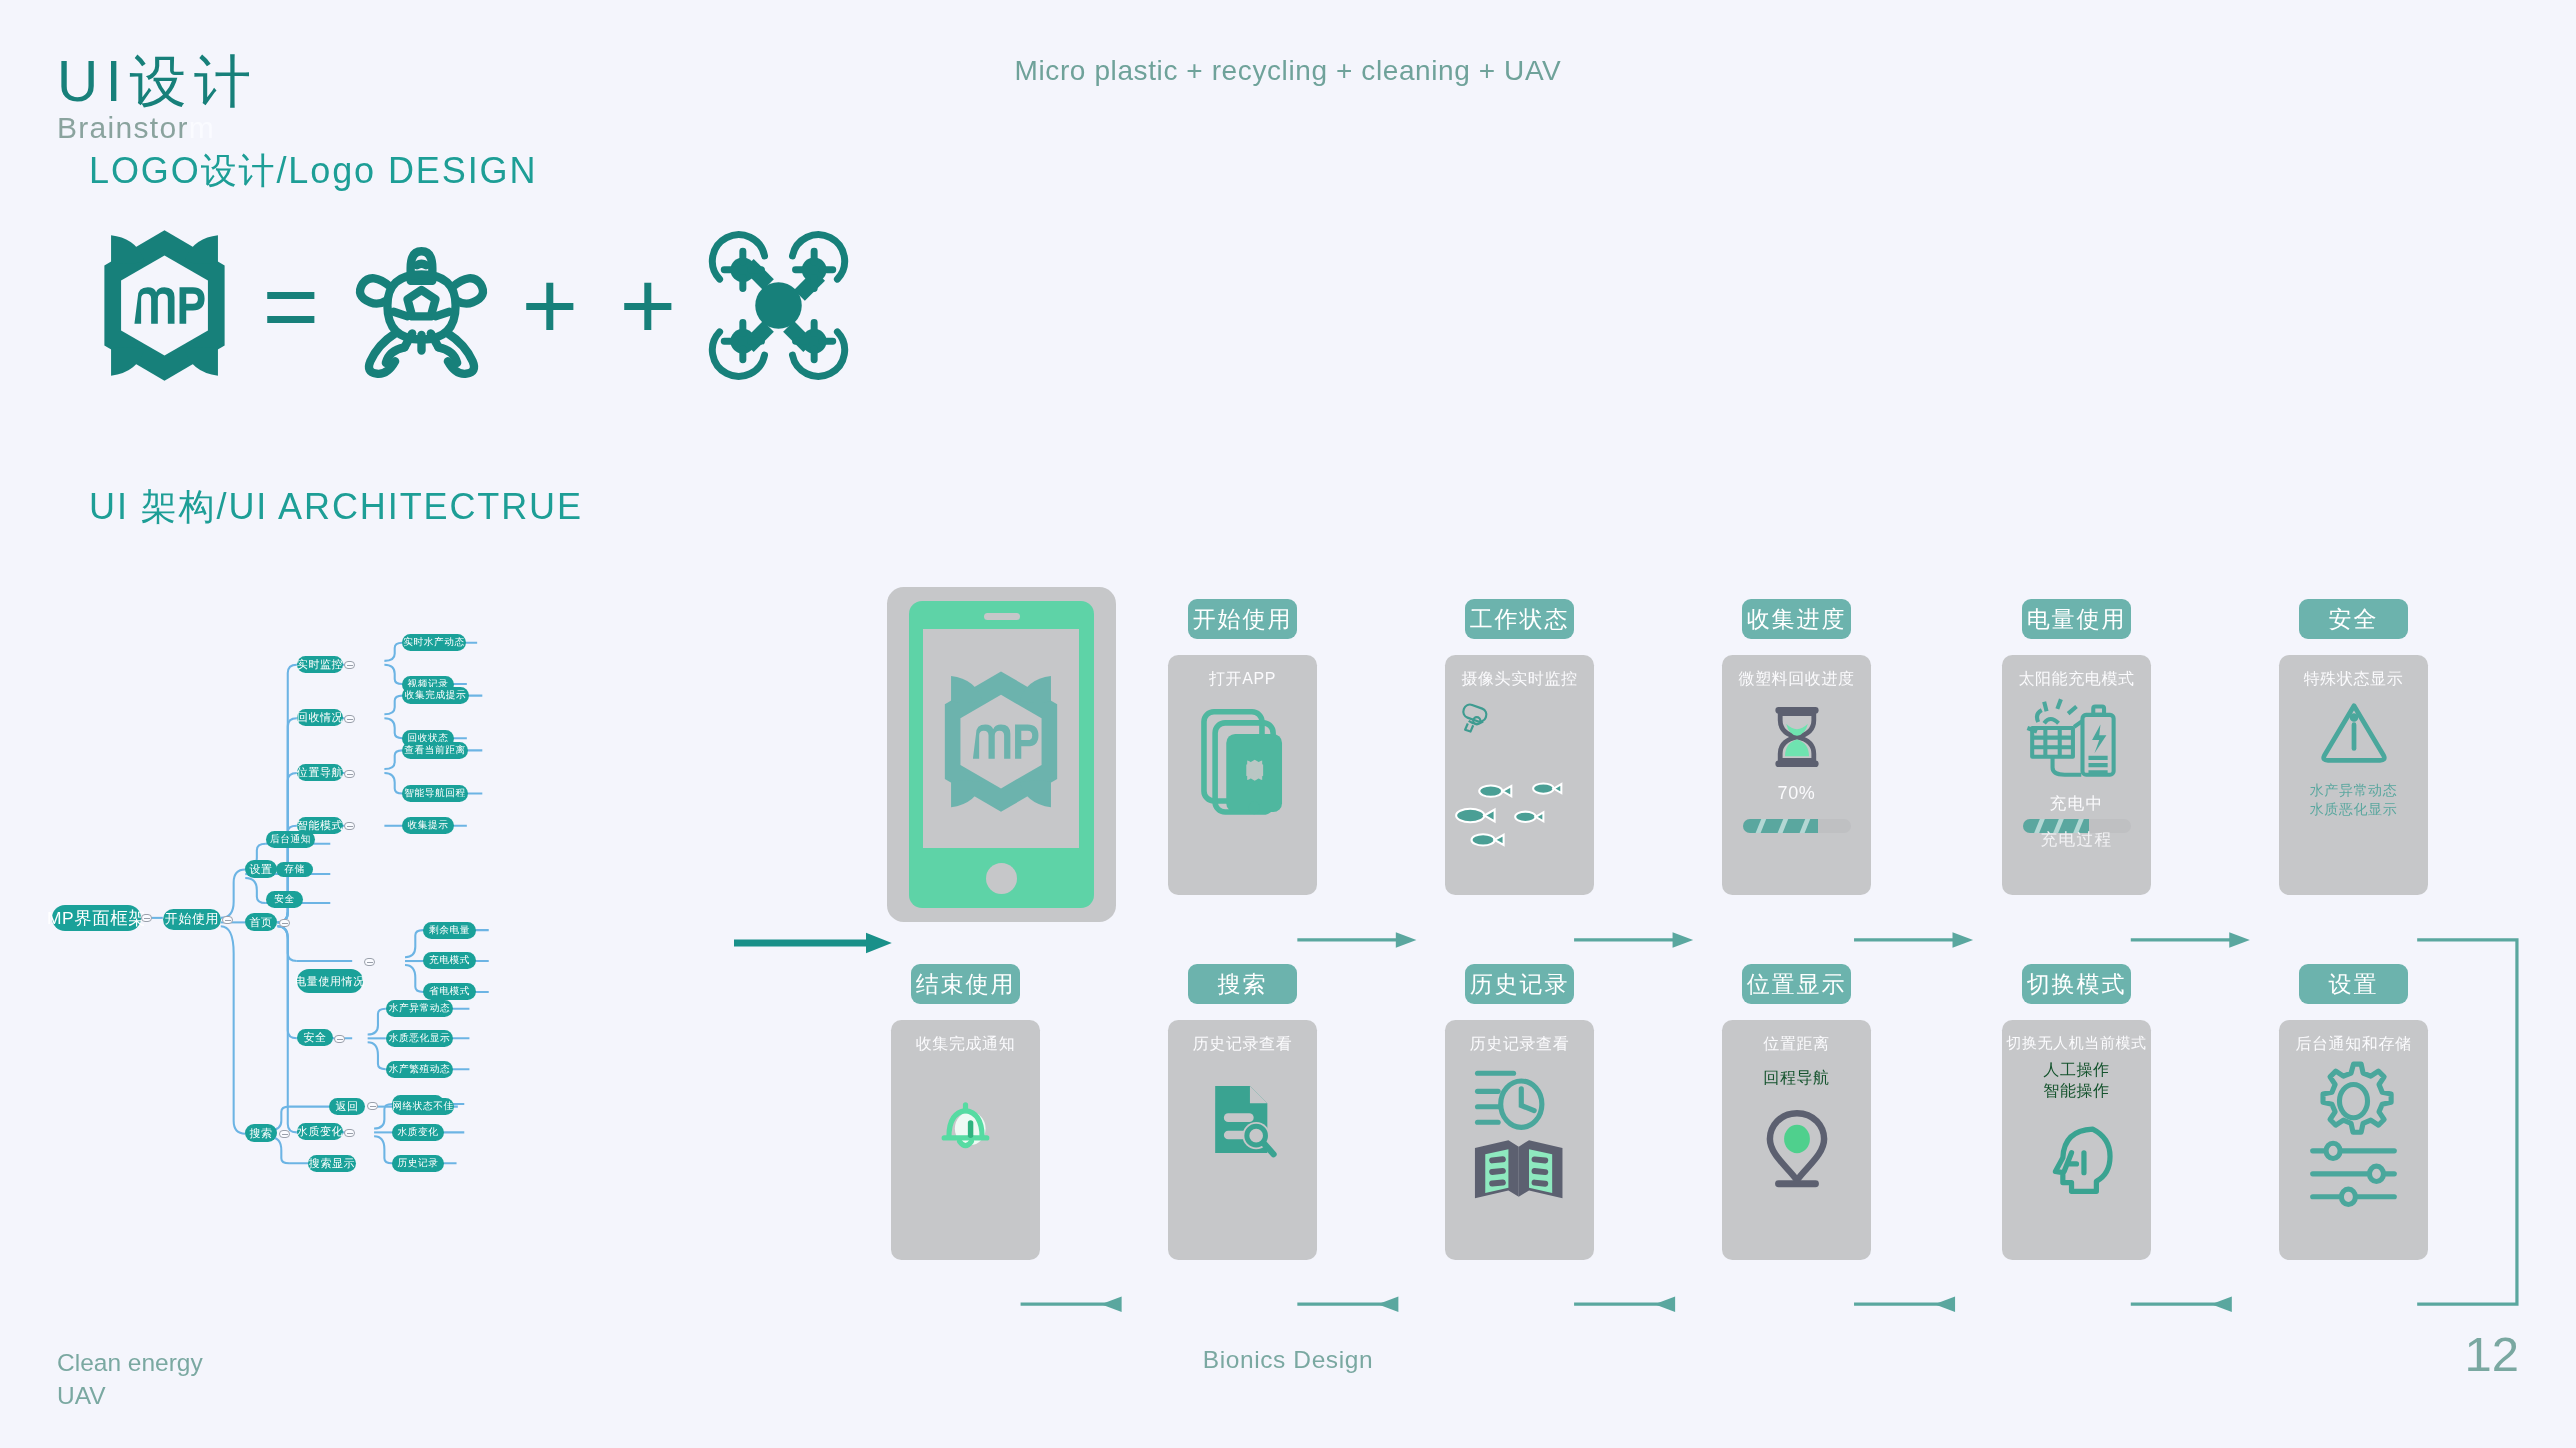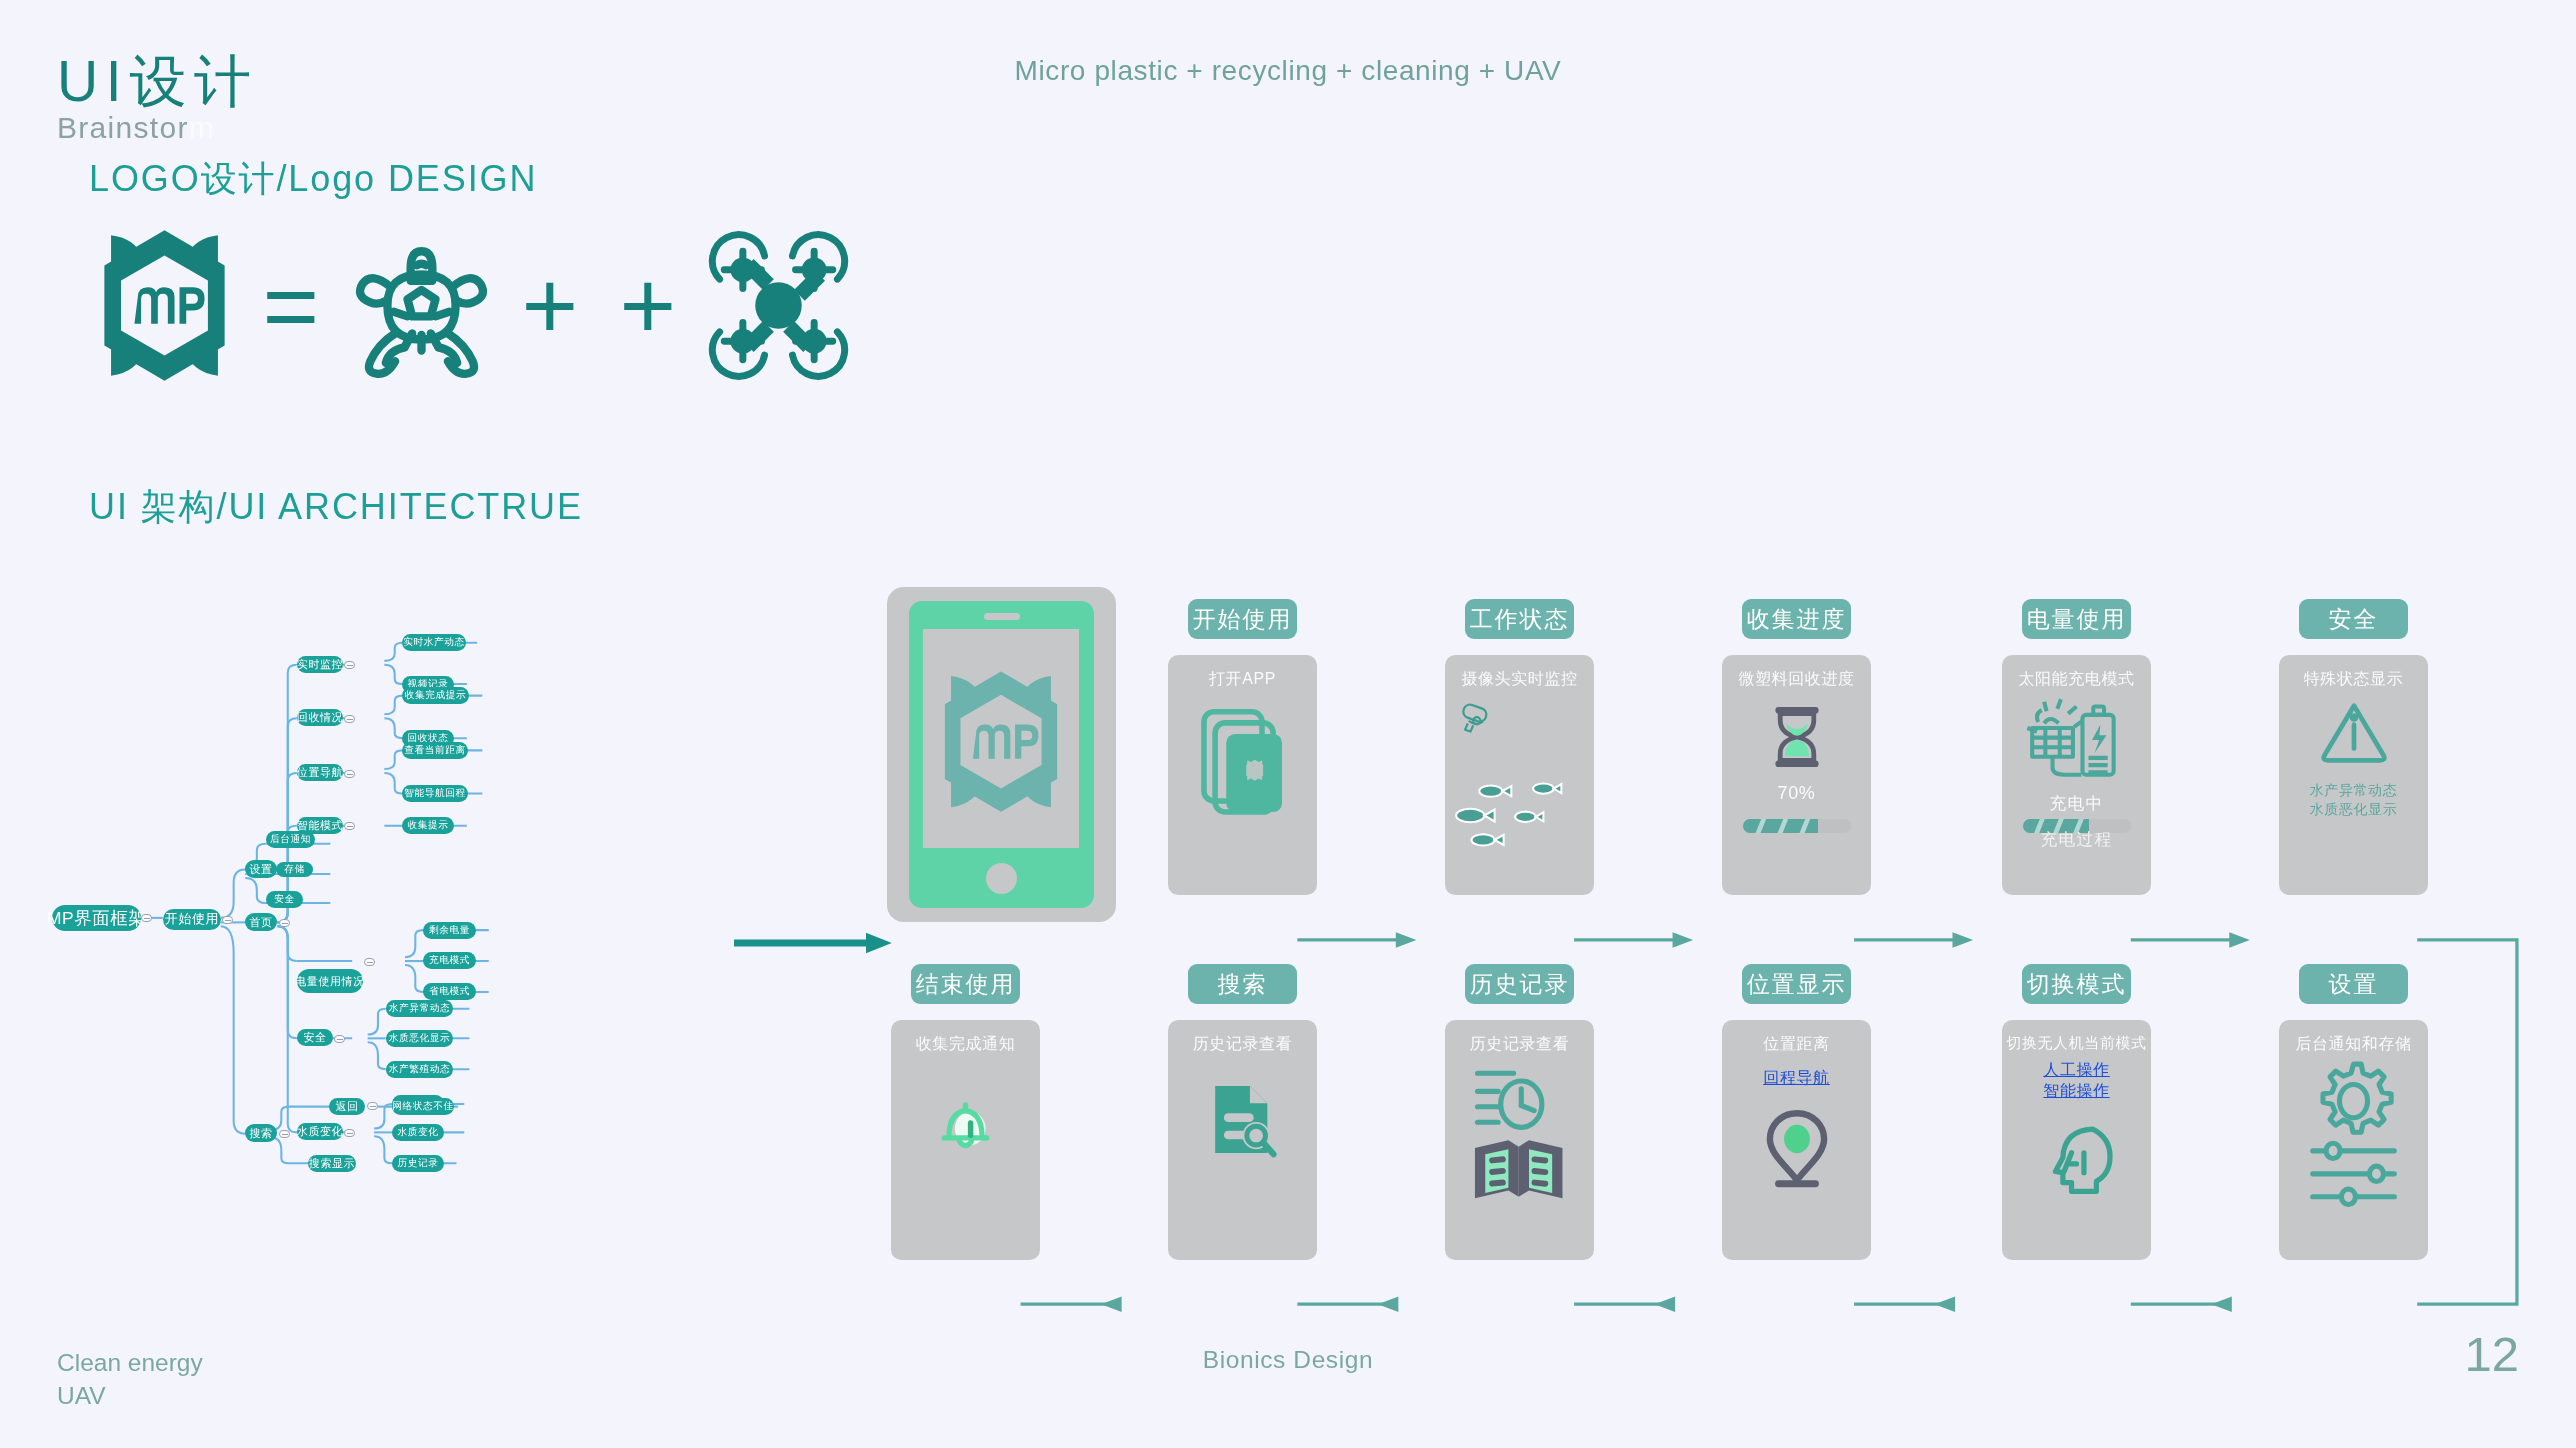--- a/index.html
+++ b/index.html
@@ -12,21 +12,21 @@
   }
   .abs{position:absolute;}
 
   
   #title-cn{left:57px;top:44px;font-size:57px;letter-spacing:7.7px;color:#17807a;font-weight:400;}
   #title-sub{left:57px;top:111px;font-size:30px;color:#8aa39e;letter-spacing:1.3px;}
   #title-sub .tail{color:#fafbff;}
   #header-tagline{left:0;top:55px;width:2576px;text-align:center;font-size:28px;color:#6fa29a;letter-spacing:0.6px;}
 
   .section-head{font-size:36px;color:#1d9e96;letter-spacing:1.9px;}
-  #sec-logo{left:89px;top:155px;}
+  #sec-logo{left:89px;top:147px;}
   #sec-arch{left:89px;top:483px;}
 
   
   #logo-row{left:77px;top:212px;width:1532px;height:187px;display:flex;align-items:center;}
   .eq-sign,.plus-sign{color:#17807a;font-size:97px;line-height:1;font-weight:300;}
   #brand-word{font-size:72px;color:#17807a;letter-spacing:1.9px;white-space:nowrap;}
 
   
   #mindmap{left:52px;top:541px;width:773px;height:728px;}
   .mm-node{
@@ -56,21 +56,21 @@
   
   .flow-pill{
     position:absolute;height:40px;background:#6cb3ad;color:#fff;border-radius:9px;
     display:flex;align-items:center;justify-content:center;font-size:23px;letter-spacing:1.9px;
   }
   .flow-card{
     position:absolute;width:149px;height:240px;background:#c6c7c9;border-radius:10.3px;
     display:flex;flex-direction:column;align-items:center;
   }
   .card-title{margin-top:14px;font-size:16px;color:#fbfbfd;letter-spacing:0.6px;text-align:center;line-height:1.25;}
-  .card-sub{font-size:16px;color:#1d4ed8;letter-spacing:0.6px;text-align:center;line-height:1.3;text-decoration:underline;}
+  .card-sub{font-size:16px;color:#14532d;letter-spacing:0.6px;text-align:center;line-height:1.3;}
   .card-note{font-size:14px;color:#5aa79f;letter-spacing:0.6px;text-align:center;line-height:1.35;}
   .card-pct{font-size:18px;color:#fbfbfd;letter-spacing:0.6px;}
   .card-state{font-size:16.7px;color:#fbfbfd;letter-spacing:1.3px;text-align:center;}
   .icon-wrap{display:flex;align-items:center;justify-content:center;}
 
   .progbar{width:108px;height:14px;border-radius:7px;background:#bfc0c2;overflow:hidden;position:relative;}
   .progbar .fill{height:100%;background:#5aa79f;position:absolute;left:0;top:0;}
   .progbar .stripe{position:absolute;top:-3.9px;width:4.5px;height:22px;background:rgba(255,255,255,.55);transform:skewX(-22deg);}
 
   

